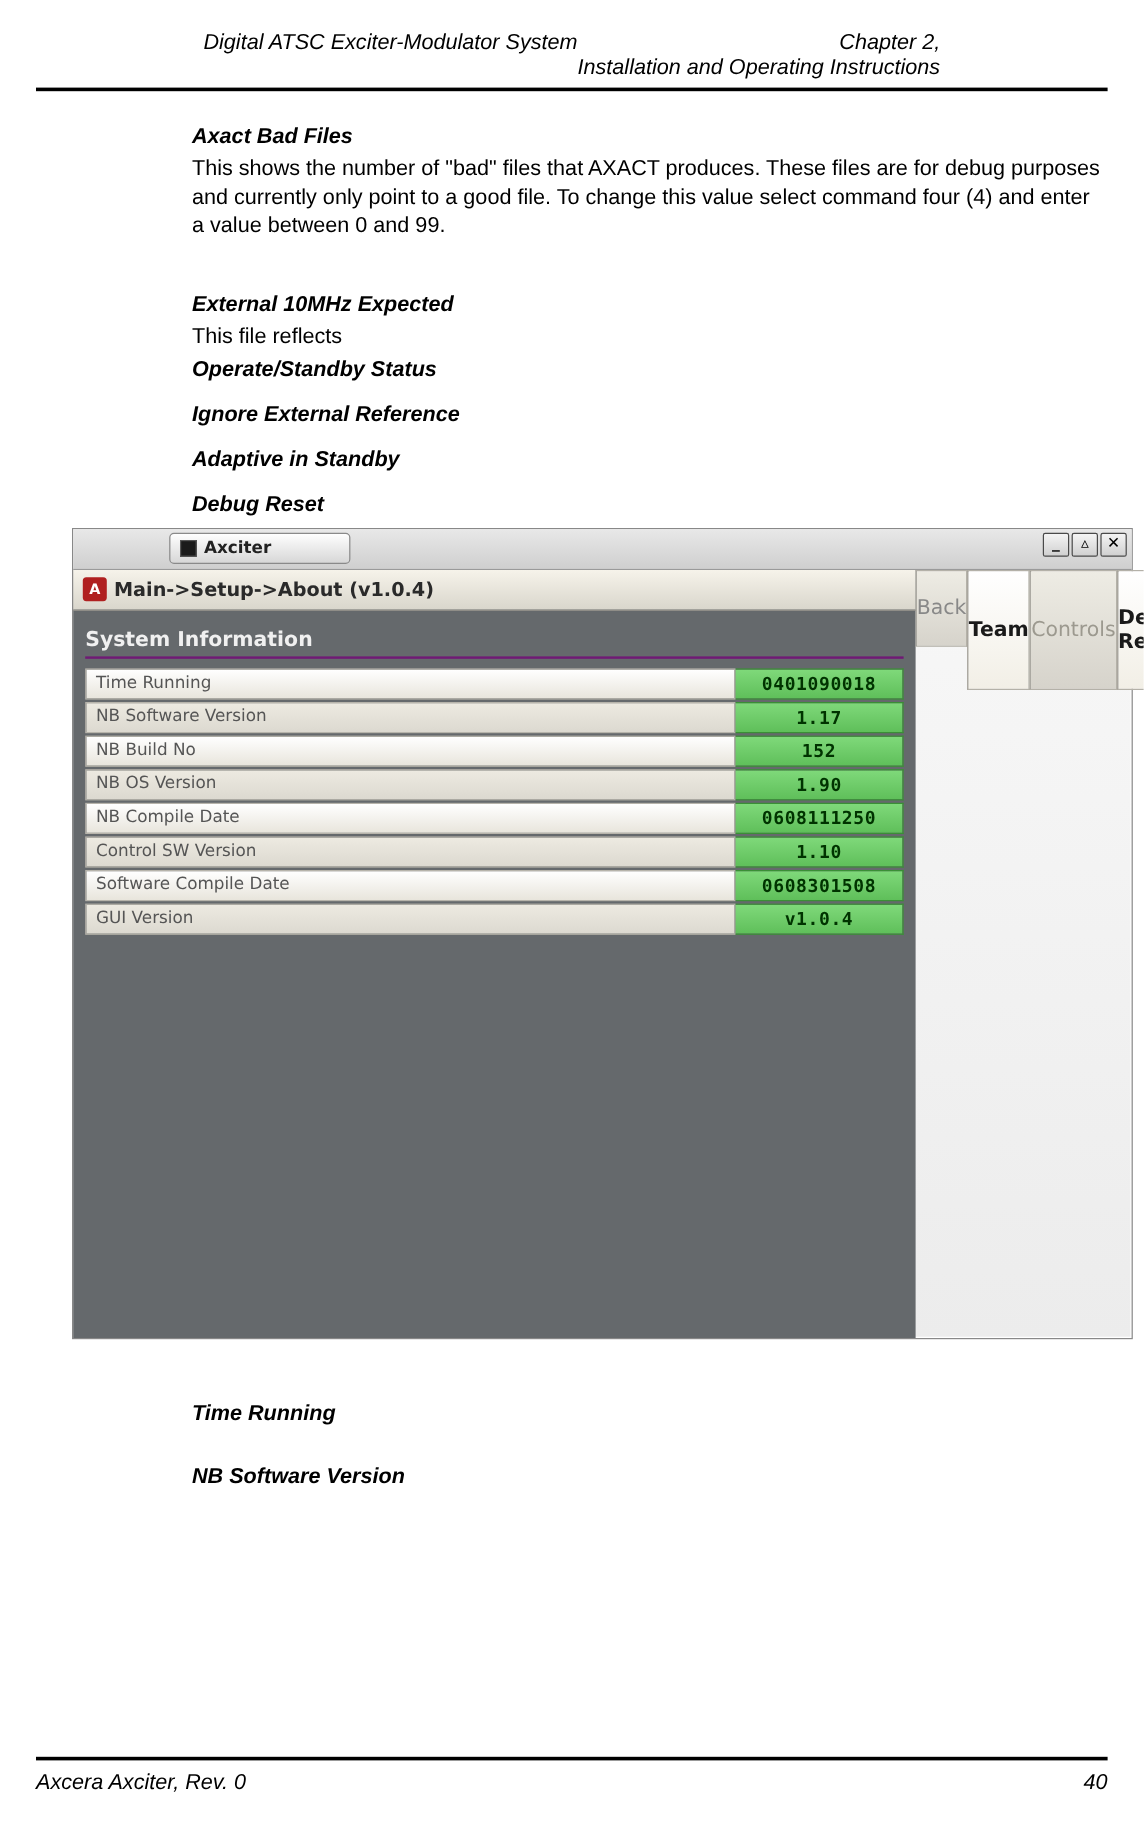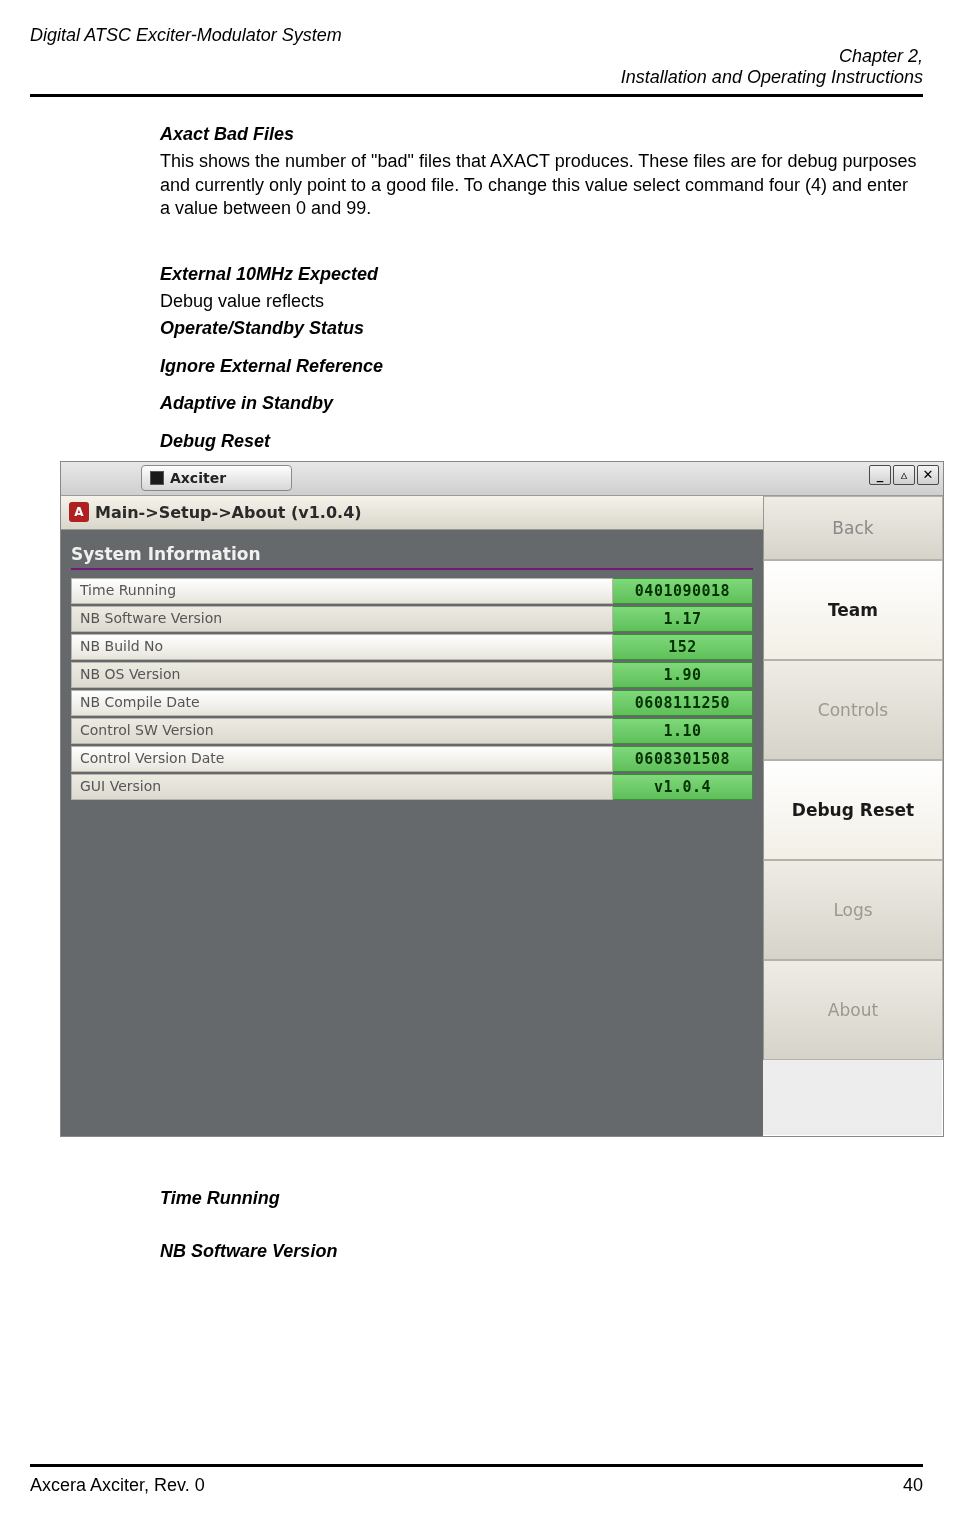--- a/index.html
+++ b/index.html
@@ -14,21 +14,20 @@
   }
   .page {
     padding:25px 30px 0 30px;
   }
   .header-line {
     display:flex;
     justify-content:center;
     font-style:italic;
     font-size:18px;
     margin-bottom:2px;
-    flex-direction:column;
   }
   .header-right { text-align:right; }
   hr.thick { border:none; border-top:3px solid #000; margin-top:6px; margin-bottom:26px; }
   .body-text {
     margin-left:130px;
     margin-right:0;
     font-size:18px;
     line-height:1.3;
   }
   .h-bold-italic { font-weight:bold; font-style:italic; margin-bottom:4px; }
@@ -153,21 +152,20 @@
     font-size:15px;
     display:flex;
     align-items:center;
     justify-content:center;
     font-family:"DejaVu Sans Mono",monospace;
     letter-spacing:0.5px;
   }
   .side-panel {
     width:180px;
     display:flex;
-    flex-direction:column;
   }
   .side-btn {
     height:100px;
     background:linear-gradient(#eeece4,#d6d3cb);
     border:1px solid #b4b1a8;
     border-left:1px solid #9a978e;
     display:flex;
     align-items:center;
     justify-content:center;
     font-size:17px;
@@ -187,20 +185,21 @@
   }
   .footer-area {
     position:absolute;
     bottom:26px;
     left:30px; right:30px;
   }
   hr.footer { border:none; border-top:3px solid #000; margin-bottom:8px; }
   .footer-line {
     display:flex;
     justify-content:space-between;
+    font-style:italic;
     font-size:18px;
   }
 </style>
 </head>
 <body>
 
 <div class="page">
   <div class="header-line">
     <div>Digital ATSC Exciter-Modulator System</div>
     <div class="header-right">
@@ -210,21 +209,21 @@
   </div>
   <hr class="thick">
 
   <div class="body-text">
     <div class="h-bold-italic">Axact Bad Files</div>
     <div class="para">This shows the number of "bad" files that AXACT produces.  These files are for debug purposes and currently only point to a good file.  To change this value select command four (4) and enter a value between 0 and 99.</div>
 
     <div style="height:18px"></div>
 
     <div class="h-bold-italic">External 10MHz Expected</div>
-    <div style="margin-bottom:4px">Debug value reflects</div>
+    <div style="margin-bottom:4px">This file reflects</div>
 
     <div class="h-bold-italic spaced-heading">Operate/Standby Status</div>
     <div class="h-bold-italic spaced-heading">Ignore External Reference</div>
     <div class="h-bold-italic spaced-heading">Adaptive in Standby</div>
     <div class="h-bold-italic" style="margin-bottom:8px">Debug Reset</div>
   </div>
 
   <div class="screenshot">
     <div class="taskbar">
       <div class="task-app">
@@ -269,21 +268,21 @@
           </div>
           <div class="info-row">
             <div class="info-label">NB Compile Date</div>
             <div class="info-value">0608111250</div>
           </div>
           <div class="info-row alt">
             <div class="info-label">Control SW Version</div>
             <div class="info-value">1.10</div>
           </div>
           <div class="info-row">
-            <div class="info-label">Control Version Date</div>
+            <div class="info-label">Software Compile Date</div>
             <div class="info-value">0608301508</div>
           </div>
           <div class="info-row alt">
             <div class="info-label">GUI Version</div>
             <div class="info-value">v1.0.4</div>
           </div>
         </div>
       </div>
       <div class="side-panel">
         <div class="side-btn back disabled">

